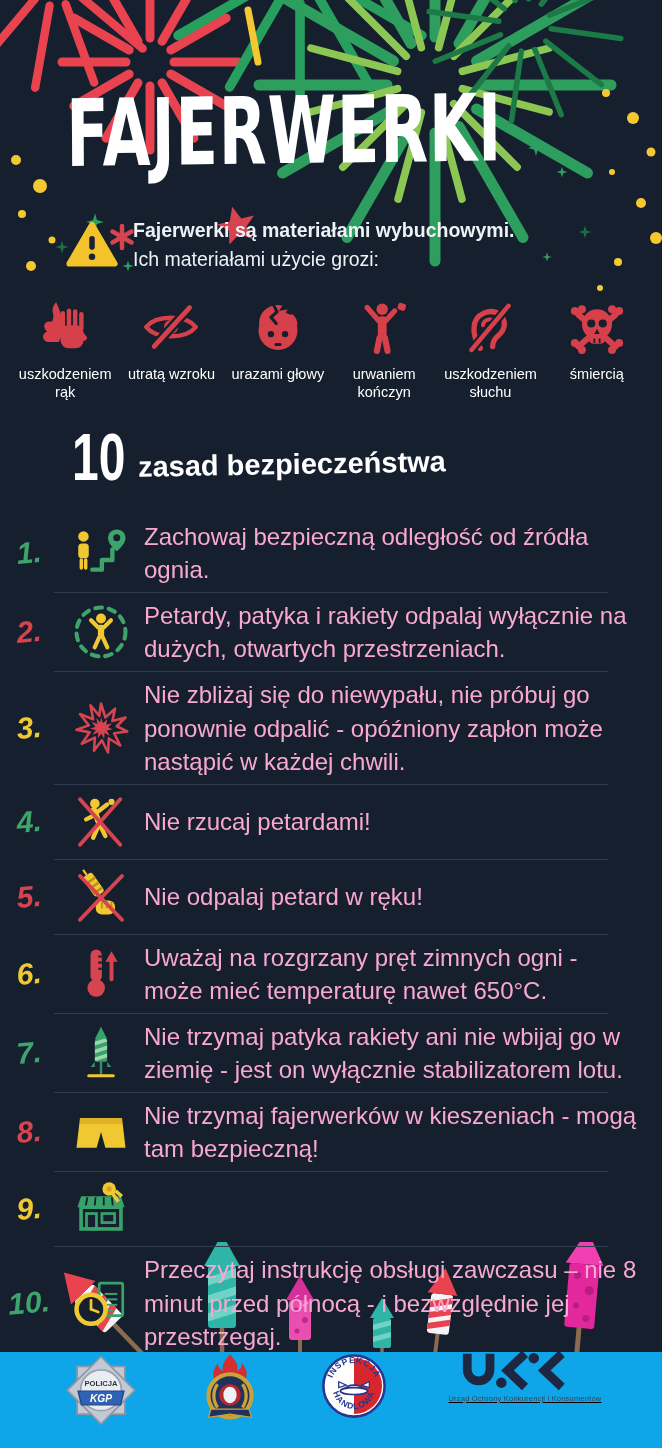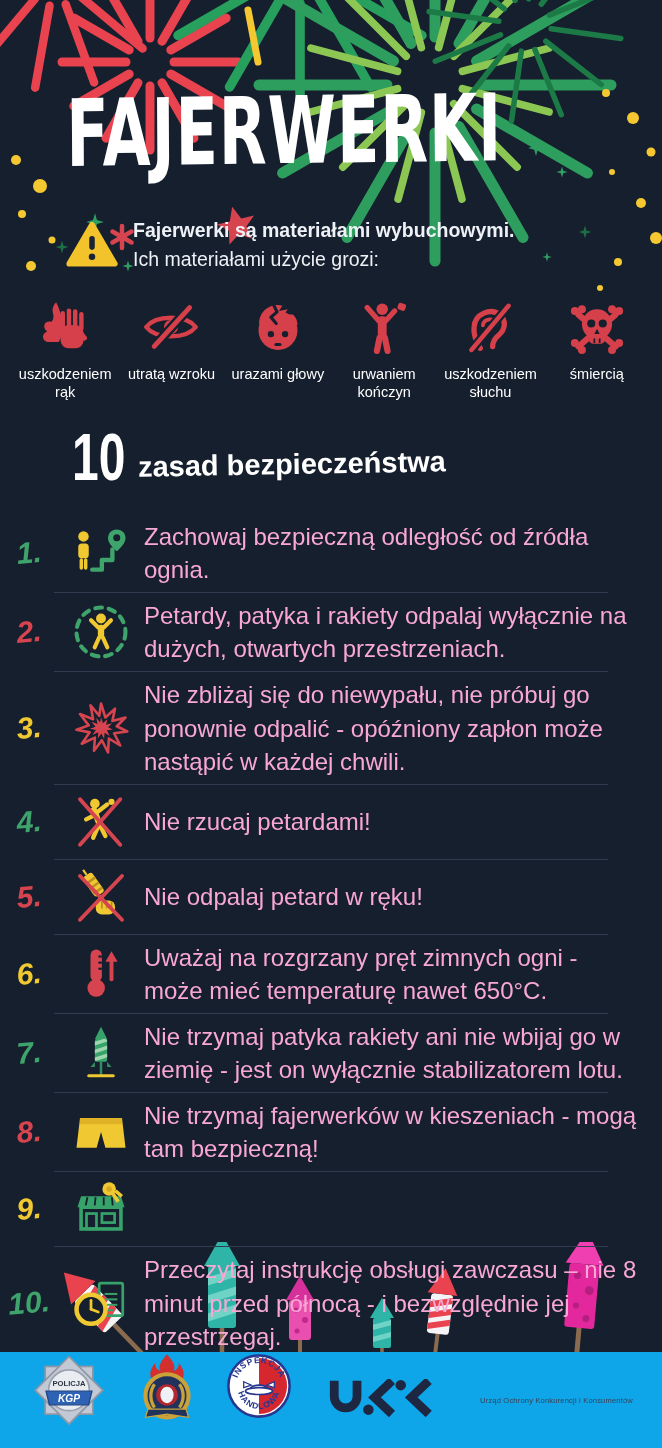--- a/index.html
+++ b/index.html
@@ -26,21 +26,21 @@
   .rule{display:flex;align-items:center;min-height:62px;padding:6px 0;}
   .rule-num{flex:none;width:58px;text-align:center;font-size:30px;font-weight:bold;font-style:italic;
             transform:rotate(-5deg);}
   .num-green{color:#3fa36c}.num-red{color:#d6454f}.num-yellow{color:#f0c832}
   .rule-icon{flex:none;width:86px;display:flex;justify-content:center;align-items:center;}
   .rule-text{color:#f9a8d4;font-size:24px;line-height:1.38;max-width:498px;padding-right:12px;}
   .divider{border-top:1px solid #303c50;margin:0 54px;}
   .rockets{position:absolute;top:1242px;left:0;z-index:1;}
   .footer{position:absolute;left:0;right:0;bottom:0;height:96px;background:#0ea5e9;
           display:flex;justify-content:space-evenly;z-index:3;}
-  .uokik{display:flex;align-items:center;gap:18px;}
+  .uokik{display:flex;flex-direction:column;align-items:center;gap:0;text-decoration:underline;}
   .uokik-caption{font-size:7.5px;color:#3a4256;letter-spacing:.2px;white-space:nowrap;}
 </style>
 </head>
 <body>
 
 <div class="poster">
 
   <svg class="deco-top" width="662" height="300" viewBox="0 0 662 300">
     <defs>
       <g id="burst" fill="none">

